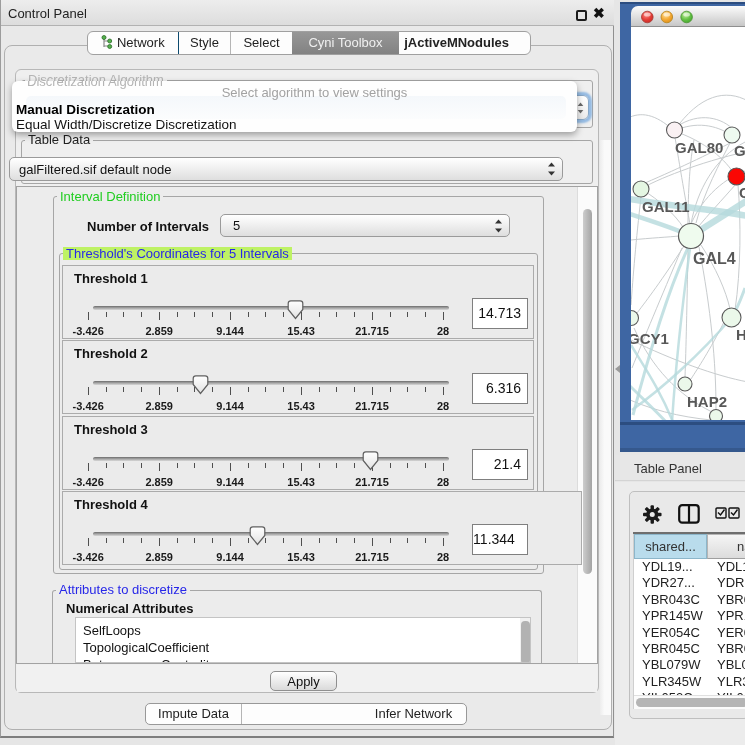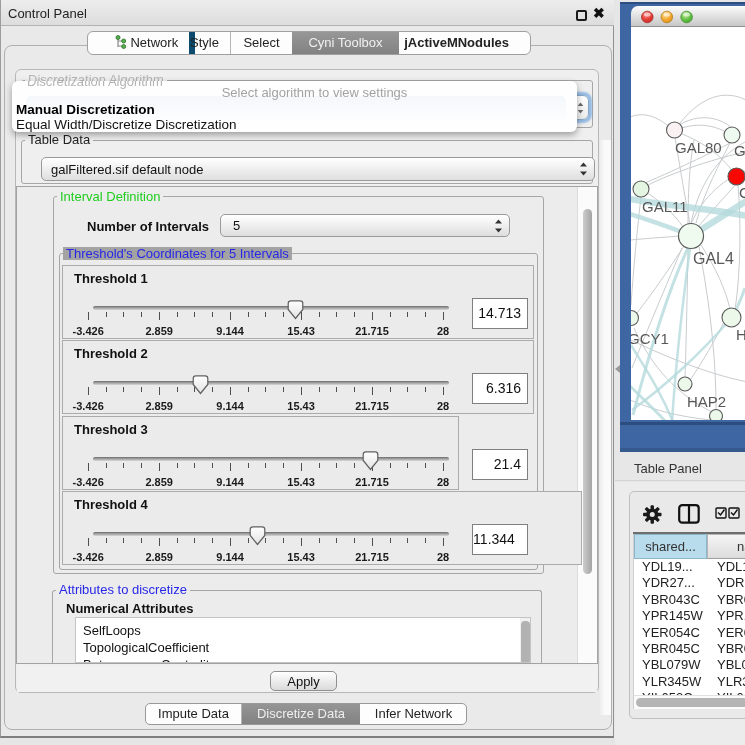--- a/index.html
+++ b/index.html
@@ -13,21 +13,21 @@
 
 <div class="abs" id="leftwin" style="left:0;top:0;width:614px;height:738px;background:#e9e9e9;border-right:1px solid #909090;border-bottom:2px solid #7e7e7e;border-left:1px solid #9c9c9c;">
 
   <div class="abs" style="left:0;top:0;width:613px;height:26px;background:linear-gradient(#ededed,#dddddd);border-bottom:1px solid #b2b2b2;">
     <div class="abs" style="left:7px;top:6px;font-size:13px;color:#222;">Control Panel</div>
     <div class="abs" style="left:575px;top:10px;width:11px;height:11px;border:2px solid #1a1a1a;border-radius:2px;"></div>
     <div class="abs" style="left:592px;top:5px;font-size:14px;font-weight:bold;color:#111;">✖</div>
   </div>
 
   <div class="abs" style="left:86px;top:31px;width:444px;height:24px;background:#fdfdfd;border:1px solid #a0a0a0;border-radius:6px;overflow:hidden;white-space:nowrap;z-index:6;">
-    <div class="abs" style="left:16px;top:0;width:91px;height:22px;border-right:6px solid #0c4a6e;font-size:13px;color:#222;text-align:center;line-height:21px;">
+    <div class="abs" style="left:0;top:0;width:91px;height:22px;border-right:1px solid #0c4a6e;font-size:13px;color:#222;text-align:center;line-height:21px;">
       <svg width="12" height="15" viewBox="0 0 12 15" style="vertical-align:-3px;">
         <path d="M3,3 L3,12 M3,6 L8,6 M3,11 L8,11" stroke="#8a8a8a" stroke-width="1.2" fill="none"></path>
         <circle cx="3" cy="2.5" r="2" fill="#55b24e" stroke="#2c6b28" stroke-width="0.8"></circle>
         <circle cx="8.7" cy="6" r="2" fill="#55b24e" stroke="#2c6b28" stroke-width="0.8"></circle>
         <circle cx="8.7" cy="11.5" r="2" fill="#55b24e" stroke="#2c6b28" stroke-width="0.8"></circle>
       </svg> Network</div>
     <div class="abs" style="left:91px;top:0;width:52px;height:22px;border-right:1px solid #b5b5b5;font-size:13px;color:#222;text-align:center;line-height:21px;">Style</div>
     <div class="abs" style="left:143px;top:0;width:61px;height:22px;font-size:13px;color:#222;text-align:center;line-height:21px;">Select</div>
     <div class="abs" style="left:204px;top:0;width:107px;height:22px;background:linear-gradient(#979797,#828282);font-size:13px;color:#f0f0f0;text-align:center;line-height:21px;">Cyni Toolbox</div>
     <div class="abs" style="left:311px;top:0;width:110px;height:22px;font-size:13px;font-weight:bold;color:#222;text-align:right;line-height:21px;">jActiveMNodules</div>
@@ -45,21 +45,21 @@
   <div class="abs" style="left:29px;top:95px;width:559px;height:25px;border-radius:6px;border:1px solid #88a8c8;background:linear-gradient(#ffffff,#e9e9e9);box-shadow:0 0 2px 2.5px rgba(100,158,220,0.65);">
     <div class="abs" style="right:1px;top:1px;width:12px;height:21px;background:linear-gradient(#ffffff,#ececec);border-left:1px solid #c9c9c9;border-radius:0 5px 5px 0;"></div>
     <svg width="7" height="12" viewBox="0 0 7 12" style="position:absolute;right:4px;top:6px;">
       <path d="M3.5,0.5 L6.3,4 L0.7,4 Z" fill="#6a6a6a"></path>
         <path d="M3.5,11.5 L6.3,8 L0.7,8 Z" fill="#6a6a6a"></path>
     </svg>
   </div>
 
   <div class="abs" style="left:20px;top:140px;width:572px;height:44px;border:1px solid #a6a6a6;border-radius:3px;"></div>
   <div class="grouplab" style="left:24px;top:133px;color:#222;background:#efefef;">Table Data</div>
-  <div class="abs combo" style="left:40px;top:157px;width:554px;height:24px;border-radius:5px;border:1px solid #9a9a9a;background:linear-gradient(#ffffff,#dedede);">
+  <div class="abs combo" style="left:8px;top:157px;width:554px;height:24px;border-radius:5px;border:1px solid #9a9a9a;background:linear-gradient(#ffffff,#dedede);">
     <div class="abs" style="left:9px;top:4px;font-size:13px;color:#111;">galFiltered.sif default node</div>
     <svg width="9" height="14" viewBox="0 0 9 14" style="position:absolute;right:6px;top:4px;">
       <path d="M4.5,0.5 L8,4.6 L1,4.6 Z" fill="#333"></path>
         <path d="M4.5,13.5 L8,9.4 L1,9.4 Z" fill="#333"></path>
     </svg>
   </div>
 
   <div class="abs" style="left:15px;top:186px;width:582px;height:478px;border:1px solid #a2a2a2;background:#ececec;"></div>
 
   <div class="abs" style="left:576px;top:187px;width:20px;height:476px;background:#fbfbfb;border-left:1px solid #dcdcdc;"></div>
@@ -71,21 +71,21 @@
   <div class="abs" style="left:86px;top:219px;font-size:13px;font-weight:bold;color:#111;">Number of Intervals</div>
   <div class="abs" style="left:219px;top:214px;width:290px;height:23px;border-radius:5px;border:1px solid #9a9a9a;background:linear-gradient(#ffffff,#dedede);">
     <div class="abs" style="left:12px;top:3px;font-size:13px;color:#111;">5</div>
     <svg width="9" height="14" viewBox="0 0 9 14" style="position:absolute;right:6px;top:4px;">
       <path d="M4.5,0.5 L8,4.6 L1,4.6 Z" fill="#333"></path>
         <path d="M4.5,13.5 L8,9.4 L1,9.4 Z" fill="#333"></path>
     </svg>
   </div>
 
   <div class="abs" style="left:58px;top:253px;width:479px;height:317px;border:1px solid #a6a6a6;border-radius:3px;"></div>
-  <div class="grouplab" style="left:62px;top:247px;color:#2727e8;background:#a3a3a3;">Threshold's Coordinates for 5 Intervals</div>
+  <div class="grouplab" style="left:62px;top:247px;color:#2727e8;background:#bef264;">Threshold's Coordinates for 5 Intervals</div>
 
   <div class="abs" style="left:61px;top:265px;width:472px;height:74px;border:1px solid #ababab;background:#ebebeb;">
       <div class="abs" style="left:11px;top:5px;font-size:13px;font-weight:bold;color:#111;">Threshold 1</div>
       <div class="abs" style="left:30px;top:40px;width:356px;height:4px;border-radius:2px;background:linear-gradient(#8b8b8b,#d8d8d8);border-top:1px solid #7a7a7a;"></div>
       <div class="abs" style="left:25px;top:46px;width:357px;height:5px;background-image:repeating-linear-gradient(90deg,#4f4f4f 0,#4f4f4f 1px,transparent 1px,transparent 17.74px);"></div>
       <div class="abs" style="left:25px;top:46px;width:357px;height:8px;background-image:repeating-linear-gradient(90deg,#4f4f4f 0,#4f4f4f 1px,transparent 1px,transparent 70.96px);"></div>
       <div class="abs" style="left:-4.8px;top:59px;width:60px;text-align:center;font-size:11px;font-weight:bold;color:#1a1a1a;">-3.426</div>
       <div class="abs" style="left:66.2px;top:59px;width:60px;text-align:center;font-size:11px;font-weight:bold;color:#1a1a1a;">2.859</div>
       <div class="abs" style="left:137.1px;top:59px;width:60px;text-align:center;font-size:11px;font-weight:bold;color:#1a1a1a;">9.144</div>
       <div class="abs" style="left:208.1px;top:59px;width:60px;text-align:center;font-size:11px;font-weight:bold;color:#1a1a1a;">15.43</div>
@@ -117,21 +117,21 @@
         <path d="M1.2,3.5 Q1.2,0.8 3.9,0.8 L13.1,0.8 Q15.8,0.8 15.8,3.5 L15.8,9.5 L8.5,18.5 L1.2,9.5 Z" fill="url(#tg)" stroke="#5f5f5f" stroke-width="1.2"></path>
         <defs>
           <linearGradient id="tg" x1="0" y1="0" x2="0" y2="1">
             <stop offset="0" stop-color="#ffffff"></stop>
             <stop offset="1" stop-color="#e2e2e2"></stop>
           </linearGradient>
         </defs>
       </svg>
       <div class="abs" style="left:409px;top:32px;width:56px;height:31px;background:#fff;border:1px solid #7f7f7f;font-size:14px;color:#111;text-align:right;line-height:29px;padding-right:6px;">6.316</div>
     </div>
-<div class="abs" style="left:61px;top:416px;width:397px;height:74px;border:1px solid #ababab;background:#ebebeb;padding-left:40px;">
+<div class="abs" style="left:61px;top:416px;width:472px;height:74px;border:1px solid #ababab;background:#ebebeb;padding-left:40px;">
       <div class="abs" style="left:11px;top:5px;font-size:13px;font-weight:bold;color:#111;">Threshold 3</div>
       <div class="abs" style="left:30px;top:40px;width:356px;height:4px;border-radius:2px;background:linear-gradient(#8b8b8b,#d8d8d8);border-top:1px solid #7a7a7a;"></div>
       <div class="abs" style="left:25px;top:46px;width:357px;height:5px;background-image:repeating-linear-gradient(90deg,#4f4f4f 0,#4f4f4f 1px,transparent 1px,transparent 17.74px);"></div>
       <div class="abs" style="left:25px;top:46px;width:357px;height:8px;background-image:repeating-linear-gradient(90deg,#4f4f4f 0,#4f4f4f 1px,transparent 1px,transparent 70.96px);"></div>
       <div class="abs" style="left:-4.8px;top:59px;width:60px;text-align:center;font-size:11px;font-weight:bold;color:#1a1a1a;">-3.426</div>
       <div class="abs" style="left:66.2px;top:59px;width:60px;text-align:center;font-size:11px;font-weight:bold;color:#1a1a1a;">2.859</div>
       <div class="abs" style="left:137.1px;top:59px;width:60px;text-align:center;font-size:11px;font-weight:bold;color:#1a1a1a;">9.144</div>
       <div class="abs" style="left:208.1px;top:59px;width:60px;text-align:center;font-size:11px;font-weight:bold;color:#1a1a1a;">15.43</div>
       <div class="abs" style="left:279.0px;top:59px;width:60px;text-align:center;font-size:11px;font-weight:bold;color:#1a1a1a;">21.715</div>
       <div class="abs" style="left:350.0px;top:59px;width:60px;text-align:center;font-size:11px;font-weight:bold;color:#1a1a1a;">28</div>
@@ -176,21 +176,20 @@
     <div style="padding:4px 0 0 7px;font-size:13px;color:#111;line-height:17px;">SelfLoops<br>TopologicalCoefficient<br>BetweennessCentrality</div>
     <div class="abs" style="left:444px;top:0;width:11px;height:46px;background:#f1f1f1;"></div>
     <div class="abs" style="left:445px;top:3px;width:9px;height:43px;border-radius:4px;background:#b2b2b2;"></div>
   </div>
 
   <div class="abs" style="left:16px;top:665px;width:580px;height:27px;background:#f1f1f1;"></div>
   <div class="abs" style="left:269px;top:671px;width:67px;height:20px;border:1px solid #8f8f8f;border-radius:5px;background:linear-gradient(#ffffff,#dadada);text-align:center;font-size:13px;color:#111;line-height:19px;">Apply</div>
 
   <div class="abs" style="left:144px;top:703px;width:322px;height:22px;background:#fdfdfd;border:1px solid #989898;border-radius:5px;overflow:hidden;white-space:nowrap;z-index:6;">
     <div class="abs" style="left:0;top:0;width:96px;height:20px;border-right:1px solid #b5b5b5;font-size:13px;color:#222;text-align:center;line-height:20px;">Impute Data</div>
-    <div class="abs" style="left:96px;top:0;width:118px;height:20px;background:linear-gradient(#959595,#828282);font-size:13px;color:#efefef;text-align:center;line-height:20px;">Discretize Data</div>
     <div class="abs" style="left:214px;top:0;width:107px;height:20px;font-size:13px;color:#222;text-align:center;line-height:20px;">Infer Network</div>
   </div>
 </div>
 
 <div class="abs" style="left:12px;top:81px;width:565px;height:51px;background:#fefefe;border-radius:6px;box-shadow:0 3px 7px rgba(0,0,0,0.35);overflow:hidden;">
   <div class="abs" style="left:14px;top:15px;width:540px;height:23px;border-radius:5px;background:linear-gradient(rgba(195,215,235,0.16),rgba(225,236,247,0.08));"></div>
   <div class="abs" style="left:12px;top:-7px;font-size:13px;color:#b4b4b4;background:#fefefe;padding:0 3px;">Discretization Algorithm</div>
   <div class="abs" style="left:0;top:4px;width:100%;text-align:center;font-size:13px;color:#a2a2a2;padding-left:40px;">Select algorithm to view settings</div>
   <div class="abs" style="left:4px;top:21px;font-size:13.5px;font-weight:bold;color:#000;">Manual Discretization</div>
   <div class="abs" style="left:4px;top:36px;font-size:13.5px;color:#111;">Equal Width/Discretize Discretization</div>
@@ -224,21 +223,21 @@
     </defs>
     <circle cx="6.3" cy="11" r="5.8" fill="url(#rg)" stroke="#a33631" stroke-width="0.8"></circle>
     <circle cx="25.8" cy="11" r="5.8" fill="url(#og)" stroke="#b5831c" stroke-width="0.8"></circle>
     <circle cx="45.6" cy="11" r="5.8" fill="url(#gg)" stroke="#46912f" stroke-width="0.8"></circle>
     <ellipse cx="6.3" cy="8.6" rx="3.4" ry="2" fill="rgba(255,255,255,0.55)"></ellipse>
     <ellipse cx="25.8" cy="8.6" rx="3.4" ry="2" fill="rgba(255,255,255,0.55)"></ellipse>
     <ellipse cx="45.6" cy="8.6" rx="3.4" ry="2" fill="rgba(255,255,255,0.55)"></ellipse>
   </svg>
 </div>
 
-<div class="abs" style="left:631px;top:27px;width:114px;height:393px;background:#ffffff;overflow:hidden;">
+<div class="abs" style="left:631px;top:27px;width:114px;height:393px;background:#ffffff;overflow:hidden;font-weight:bold;">
 <svg width="114" height="393" viewBox="631 27 114 393" style="position:absolute;left:0;top:0;">
   <g fill="none" stroke="#c8ccce" stroke-width="1">
     <path d="M674,131 C700,94 726,89 748,101"></path>
     <path d="M674,131 C655,113 640,112 628,118"></path>
     <path d="M674,131 C696,121 716,125 731,135"></path>
     <path d="M676,127 C700,111 722,118 734,130"></path>
     <path d="M674,131 C704,141 726,159 736,177"></path>
     <path d="M674,131 C680,168 686,203 690,224"></path>
     <path d="M641,189 C655,180 700,162 745,152"></path>
     <path d="M645,183 C680,168 717,150 736,140"></path>

